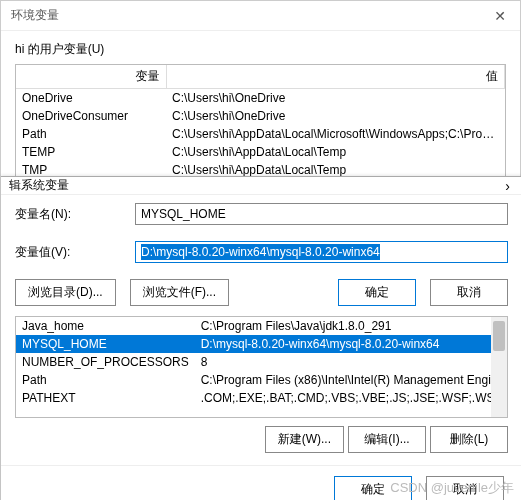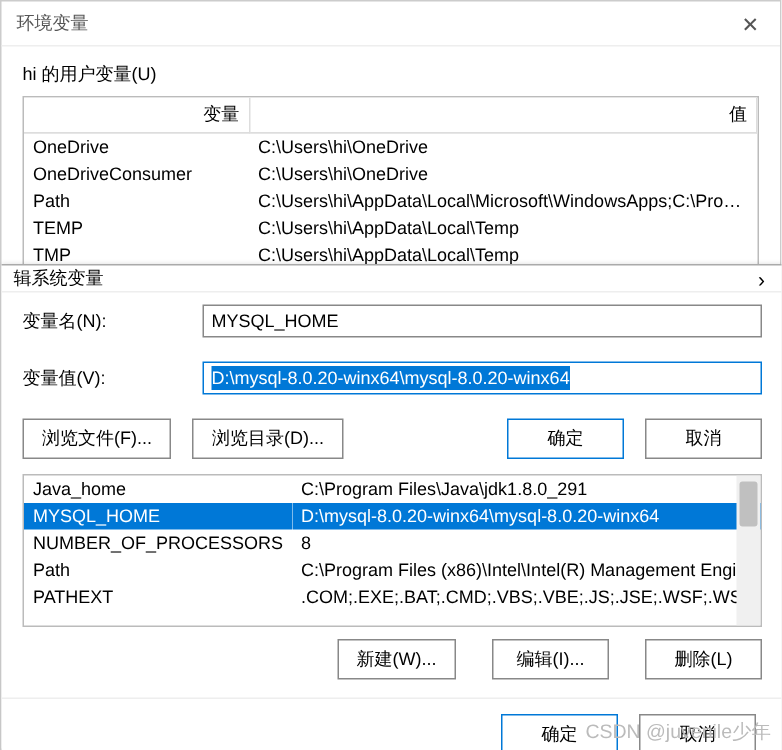--- a/index.html
+++ b/index.html
@@ -24,21 +24,21 @@
   .btn-row { display: flex; padding: 8px 14px; gap: 14px; align-items: center; }
   .btn { border: 1px solid #888; background: #fff; padding: 4px 12px; font-size: 12px; min-width: 78px; text-align: center; cursor: pointer; }
   .btn.primary { border: 1.5px solid #0078d7; }
   .spacer { flex: 1; }
   
   .sys-table-wrap { margin: 2px 14px 0 14px; border: 1px solid #bbb; height: 102px; overflow: hidden; position: relative; }
   .sys-table-wrap .scrollbar { position: absolute; right: 0; top: 0; width: 16px; height: 100%; background: #f0f0f0; }
   .sys-table-wrap .thumb { position: absolute; right: 2px; top: 4px; width: 12px; height: 30px; background: #c0c0c0; border-radius: 2px; }
   tr.sel td { background: #0078d7; color: #fff; }
   
-  .bottom-btns { display: flex; padding: 8px 14px; gap: 24px; justify-content: flex-end; }
+  .bottom-btns { display: flex; padding: 8px 14px; gap: 4px; justify-content: flex-end; }
   .dialog-btns { display: flex; padding: 10px 18px; gap: 14px; justify-content: flex-end; border-top: 1px solid #eee; margin-top: 4px; }
   .watermark { position: absolute; right: 6px; bottom: 2px; font-size: 13px; color: #bbb; }
 </style>
 </head>
 <body>
 
 <div class="window">
   <div class="titlebar">
     <span>环境变量</span>
     <span class="close">✕</span>
@@ -85,22 +85,22 @@
     </div>
     <div class="form-row">
       <label>变量名(N):</label>
       <input type="text" value="MYSQL_HOME" style="">
     </div>
     <div class="form-row">
       <label>变量值(V):</label>
       <div class="selected-val"><span>D:\mysql-8.0.20-winx64\mysql-8.0.20-winx64</span></div>
     </div>
     <div class="btn-row">
+      <div class="btn">浏览目录(D)...</div>
       <div class="btn">浏览文件(F)...</div>
-      <div class="btn">浏览目录(D)...</div>
       <div class="spacer"></div>
       <div class="btn primary">确定</div>
       <div class="btn">取消</div>
     </div>
 
     <div class="sys-table-wrap">
       <table>
           <tbody id="sys-tbody">
             <tr>
               <td style="width:180px">Java_home</td>

